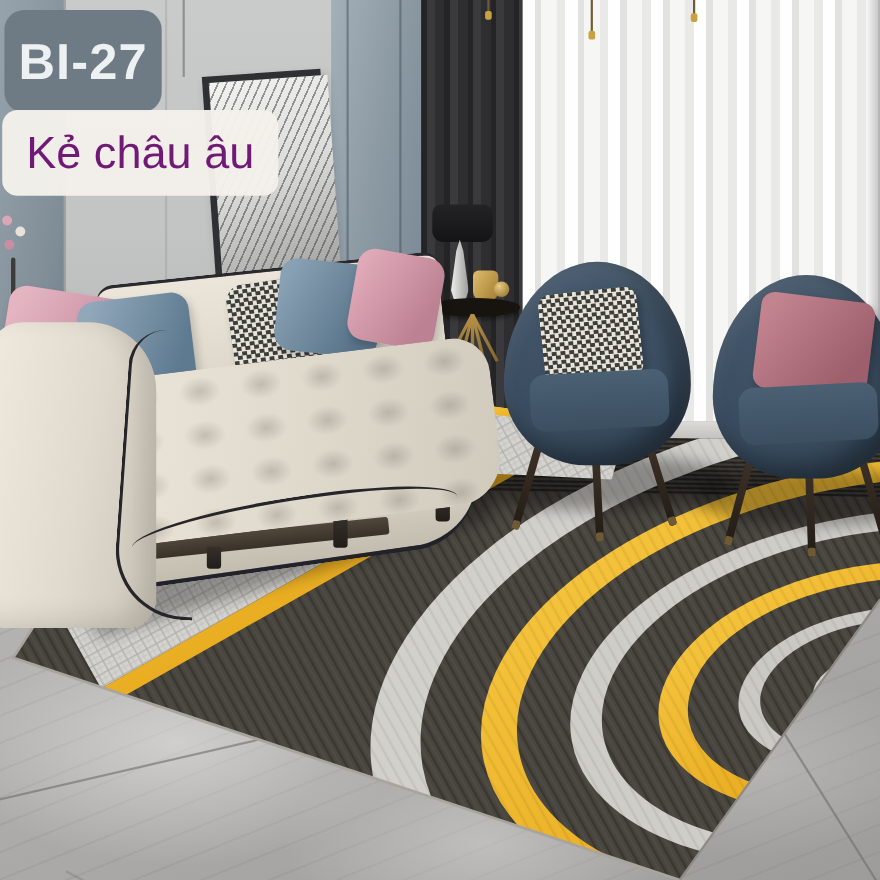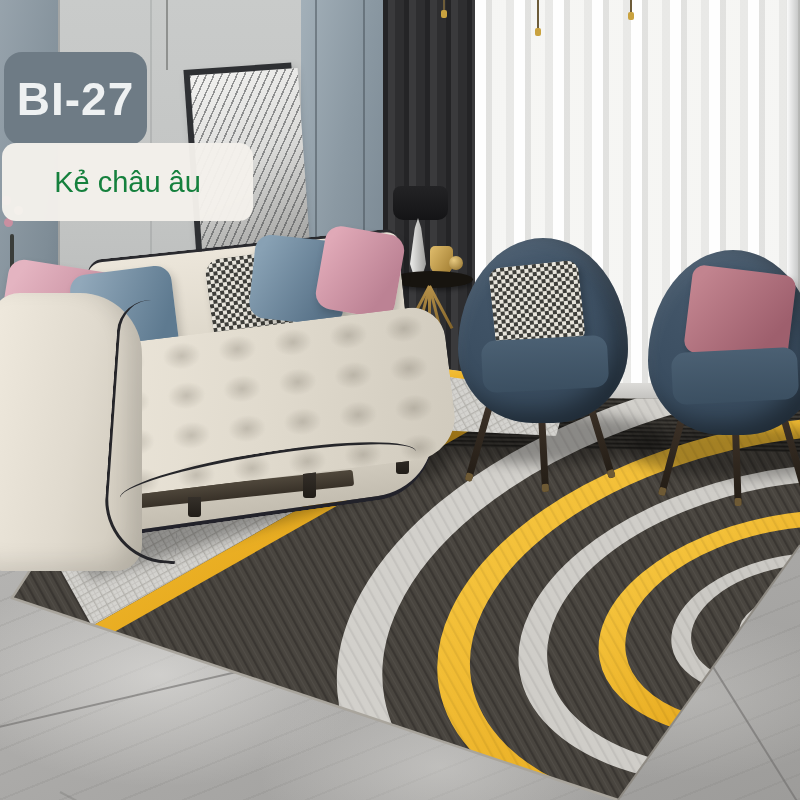--- a/index.html
+++ b/index.html
@@ -103,25 +103,25 @@
   .chair-seat{left:14%;top:100px;width:74%;height:52px;background:linear-gradient(180deg,#4b6073,#3b4f61);border-radius:14px;transform:rotate(-3deg);}
   .chair-leg{width:7px;height:78px;background:linear-gradient(180deg,#3c3127,#221c15);transform-origin:top center;border-radius:3px;}
   .chair-leg::after{content:"";position:absolute;left:0;bottom:0;width:100%;height:8px;background:#6e5a35;border-radius:2px;}
   .chair-pillow{border-radius:12px;box-shadow:3px 4px 7px rgba(0,0,0,.25);}
   .chair1-pillow{left:34px;top:26px;width:90px;height:82px;transform:rotate(-6deg);
     background:repeating-conic-gradient(#3d3d39 0% 25%, #e7e4db 25% 50%);background-size:8px 8px;}
   .chair2-pillow{left:40px;top:20px;width:104px;height:88px;transform:rotate(7deg);
     background:linear-gradient(125deg,#c2848f 10%,#9e5f6d 80%);}
 
   
-  .badge{display:flex;align-items:center;justify-content:center;z-index:30;margin-top:43px;}
+  .badge{display:flex;align-items:center;justify-content:center;z-index:30;}
   .badge-code{left:4px;top:9px;width:143px;height:93px;background:#6e7b85;border-radius:18px;
     color:#eef1f2;font-size:46px;font-weight:bold;letter-spacing:1px;}
   .badge-name{left:2px;top:100px;width:251px;height:78px;background:rgba(244,241,235,.97);border-radius:14px;
-    color:#15803d;font-size:29px;font-weight:500;}
+    color:#701a75;font-size:41px;font-weight:500;}
 
   .rug-svg{left:0;top:0;width:800px;height:800px;z-index:2;}
   .z1{z-index:1;} .z3{z-index:3;} .z4{z-index:4;}
 </style>
 </head>
 <body>
 
 <div id="scene">
 
   <div class="wall z1">

